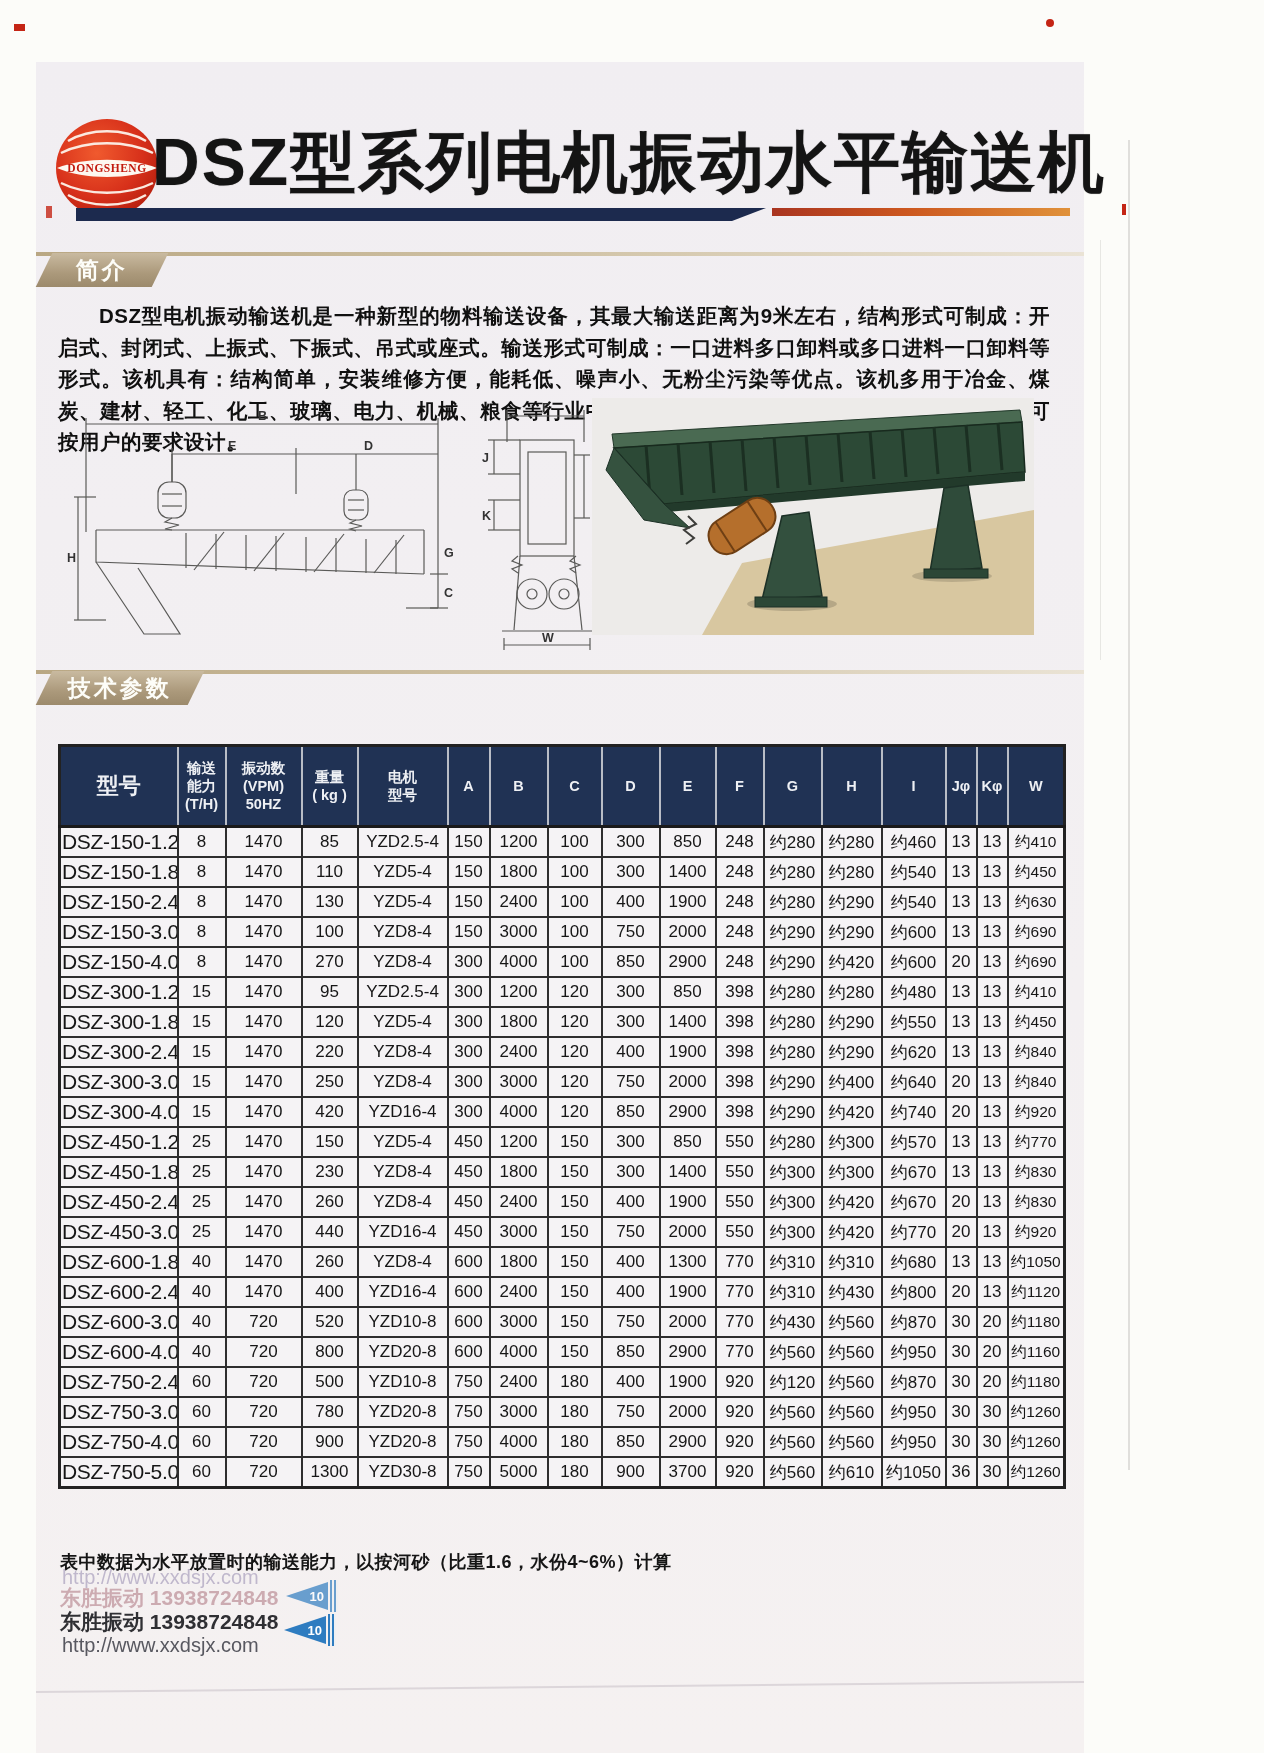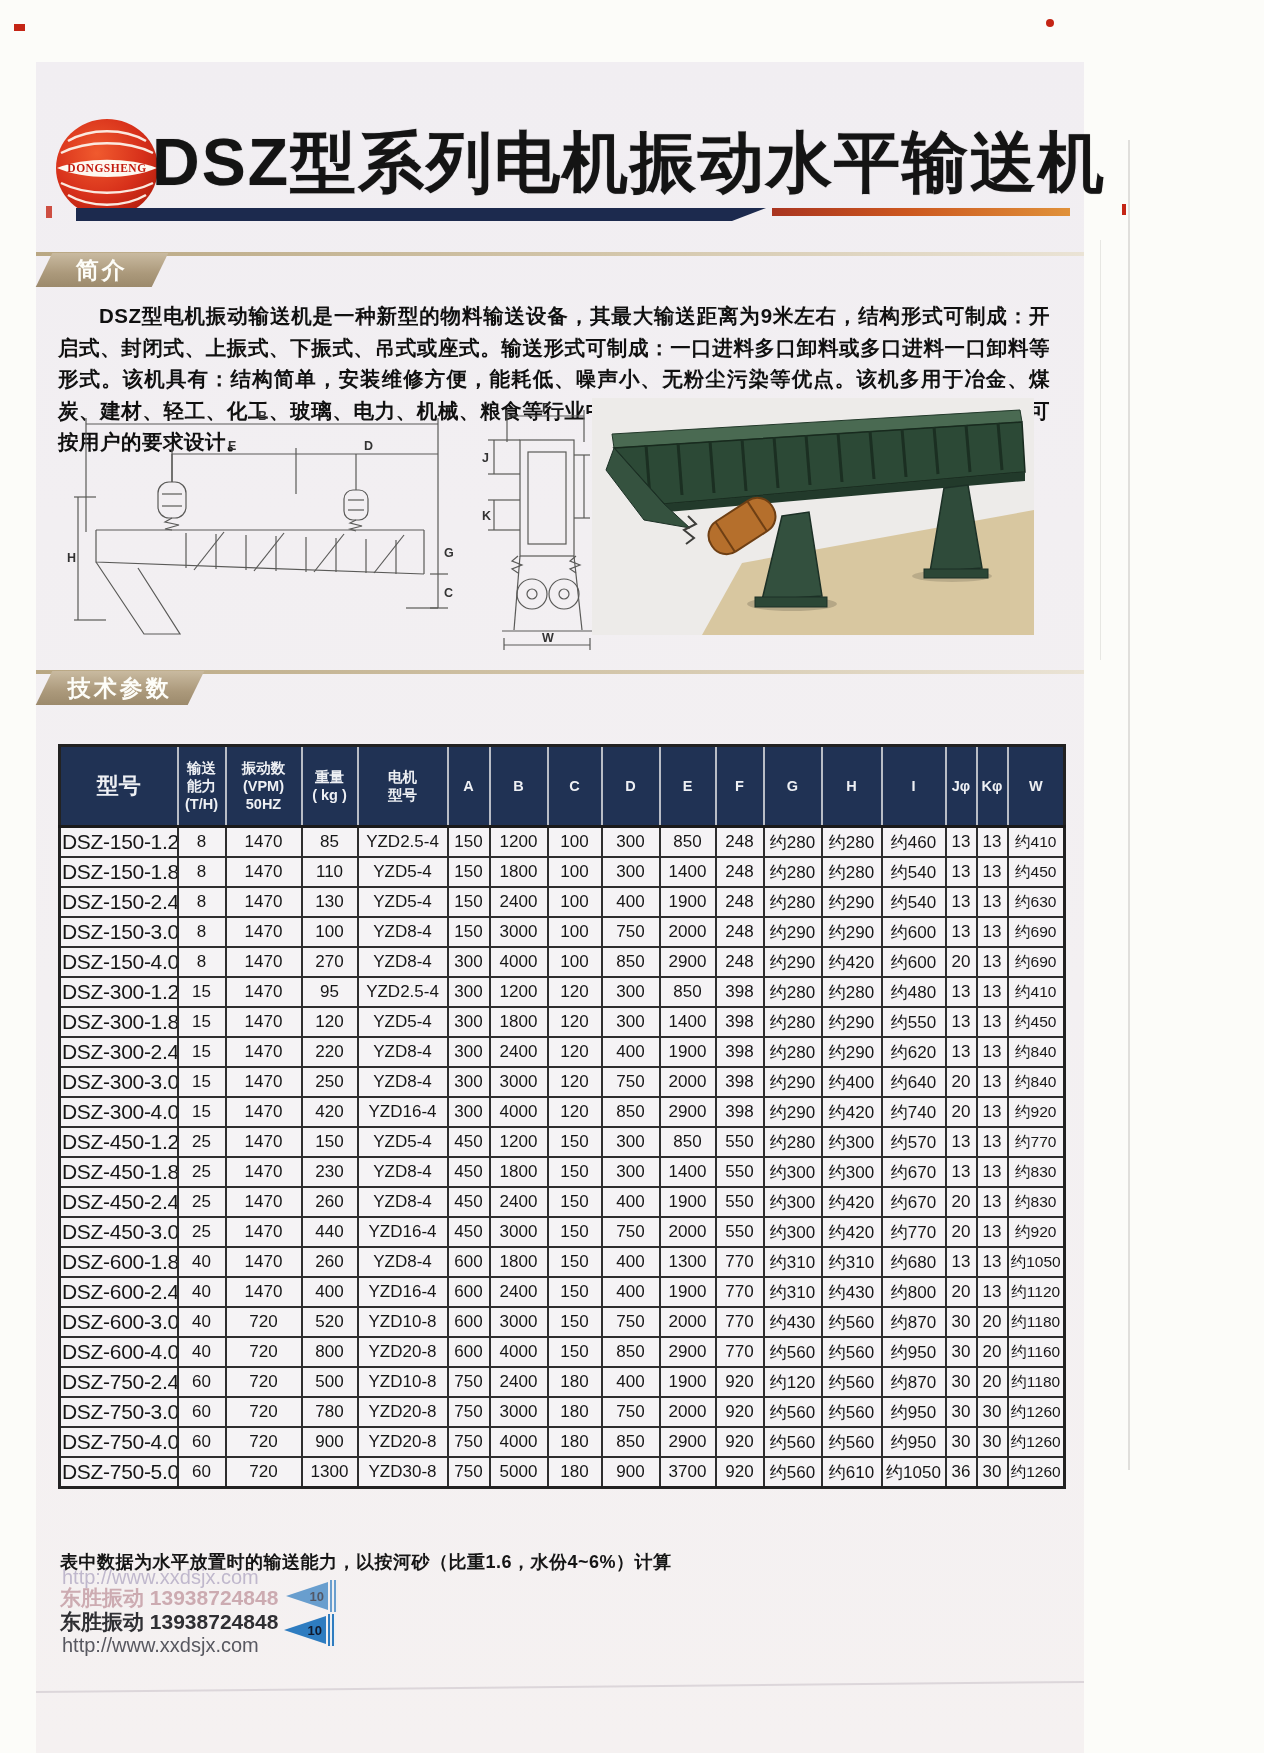--- a/index.html
+++ b/index.html
@@ -51,21 +51,21 @@
   
   .wm{position:absolute;white-space:nowrap;text-align:center;}
   .wm-url-ghost{left:26px;top:1504px;font-size:20px;color:#b3aac4;opacity:.8;filter:blur(.4px);}
   .wm-co-ghost{left:24px;top:1522px;font-size:21px;font-weight:bold;color:#c39aa2;opacity:.8;filter:blur(.5px);}
   .wm-co{left:24px;top:1546px;font-size:21px;font-weight:bold;color:#2f2f33;}
   .wm-url{left:26px;top:1572px;font-size:20px;color:#585860;}
   .wm-badge{position:absolute;display:flex;align-items:center;gap:2px;}
   .wm-badge.ghost{opacity:.7;filter:blur(.4px);}
   .wm-tri{width:42px;height:28px;background:#2e7cc0;clip-path:polygon(0 50%,100% 0,100% 100%);
           display:flex;align-items:center;justify-content:flex-end;}
-  .wm-tri span{color:#0f172a;font-size:13px;font-weight:bold;padding-right:4px;}
+  .wm-tri span{color:#ffffff;font-size:13px;font-weight:bold;padding-right:4px;}
   .wm-bar{width:8px;height:32px;background:repeating-linear-gradient(90deg,#2e7cc0 0 2px,#eef0f2 2px 4px);}
 
   
   .crease{position:absolute;left:0px;top:1624px;width:1048px;height:2px;background:#dcd6da;transform:rotate(-.55deg);}
   .streak{position:absolute;background:#c9c7c4;}
   .speck{position:absolute;background:#c42515;}
 </style>
 </head>
 <body>
 

